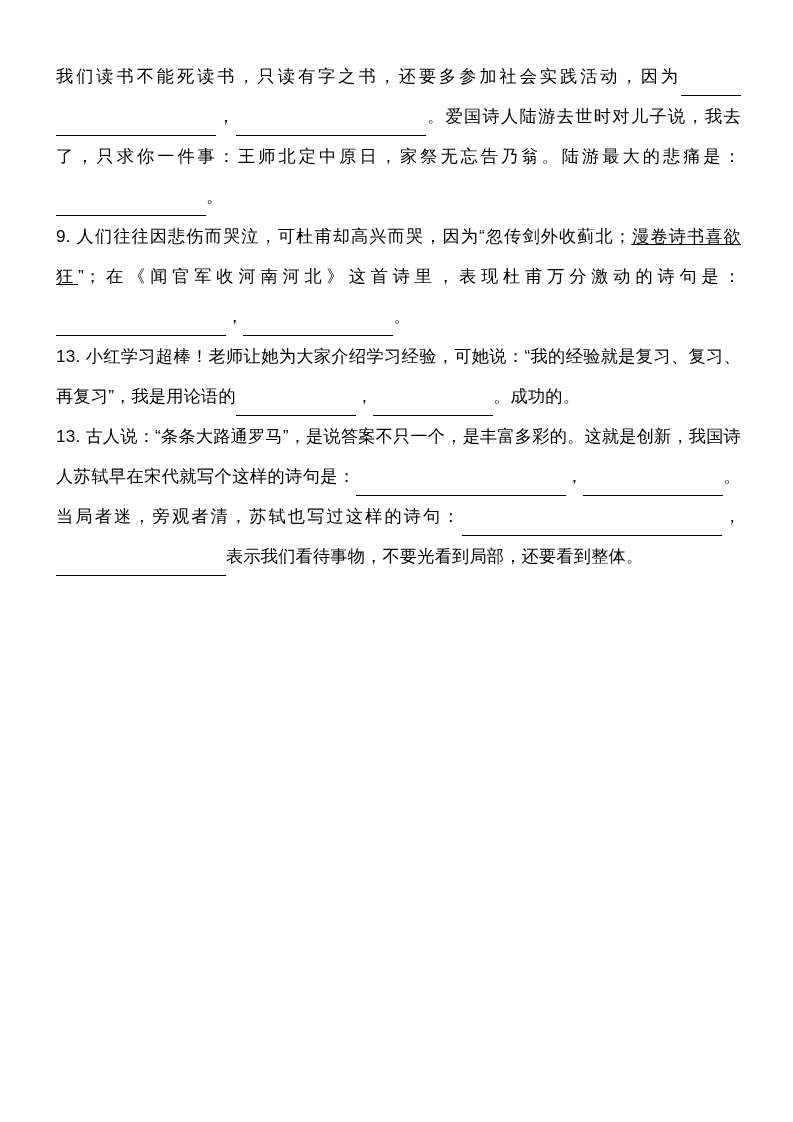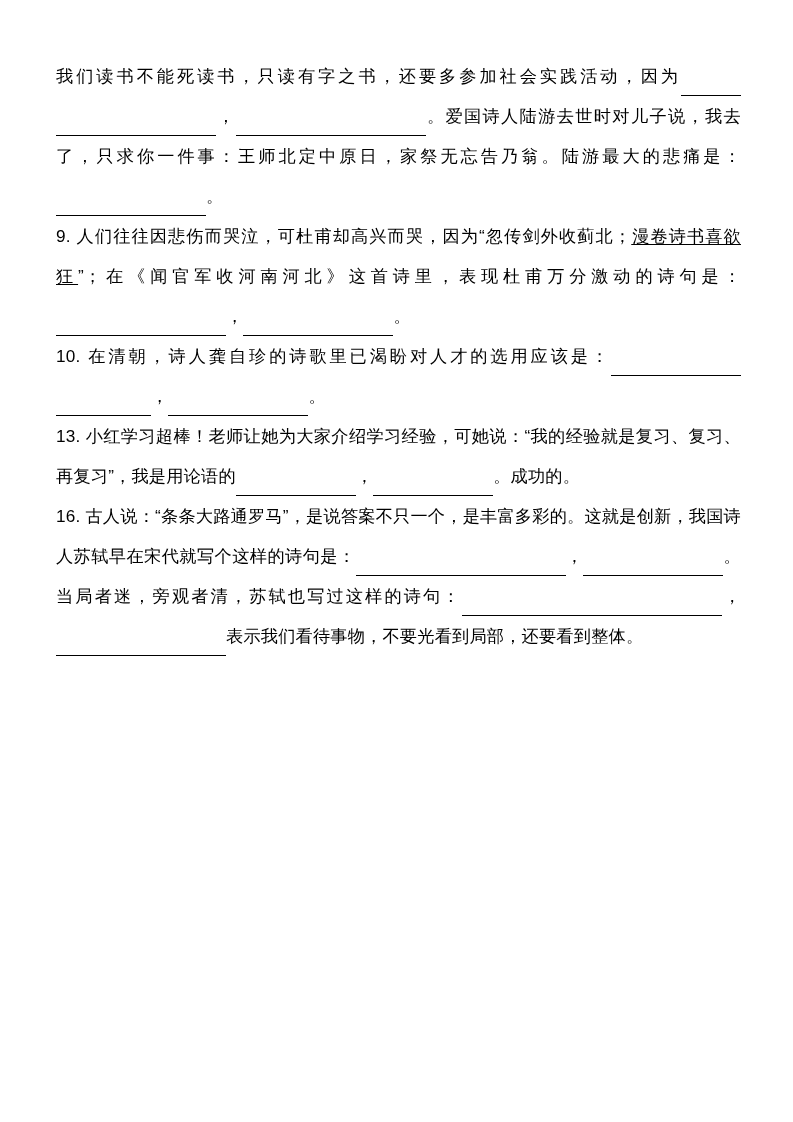--- a/index.html
+++ b/index.html
@@ -58,23 +58,22 @@
 </style>
 </head>
 <body>
 
 <div class="page">
 
   <p class="para"><span>我们读书不能死读书，只读有字之书，还要多参加社会实践活动，因为</span><span class="blank w60"></span><span class="blank w160"></span><span>，</span><span class="blank w190"></span><span>。爱国诗人陆游去世时对儿子说，我去了，只求你一件事：王师北定中原日，家祭无忘告乃翁。陆游最大的悲痛是：</span><span class="blank w150"></span><span>。</span></p>
 
   <p class="para"><span>9. 人们往往因悲伤而哭泣，可杜甫却高兴而哭，因为“忽传剑外收蓟北；</span><span class="u-text">漫卷诗书喜欲狂</span><span>”；在《闻官军收河南河北》这首诗里，表现杜甫万分激动的诗句是：</span><span class="blank w170"></span><span>，</span><span class="blank w150"></span><span>。</span></p>
 
-  <p class="para"><span>10. 在清朝，诗人龚自珍的诗歌里已渴盼对人才的选用应该是：</span><span class="blank w130"></span><span class="blank w95"></span><span>，</span><span class="blank w140"></span><span>。</span></p>
 
 
 
   <p class="para"><span>13. 小红学习超棒！老师让她为大家介绍学习经验，可她说：“我的经验就是复习、复习、再复习”，我是用论语的</span><span class="blank w120"></span><span>，</span><span class="blank w120"></span><span>。成功的。</span></p>
 
 
 
-  <p class="para"><span>16. 古人说：“条条大路通罗马”，是说答案不只一个，是丰富多彩的。这就是创新，我国诗人苏轼早在宋代就写个这样的诗句是：</span><span class="blank w150"></span><span class="blank w60"></span><span>，</span><span class="blank w140"></span><span>。当局者迷，旁观者清，苏轼也写过这样的诗句：</span><span class="blank w60"></span><span class="blank w200"></span><span>，</span><span class="blank w170"></span><span>表示我们看待事物，不要光看到局部，还要看到整体。</span></p>
+  <p class="para"><span>13. 古人说：“条条大路通罗马”，是说答案不只一个，是丰富多彩的。这就是创新，我国诗人苏轼早在宋代就写个这样的诗句是：</span><span class="blank w150"></span><span class="blank w60"></span><span>，</span><span class="blank w140"></span><span>。当局者迷，旁观者清，苏轼也写过这样的诗句：</span><span class="blank w60"></span><span class="blank w200"></span><span>，</span><span class="blank w170"></span><span>表示我们看待事物，不要光看到局部，还要看到整体。</span></p>
 
 </div>
 
 </body></html>

